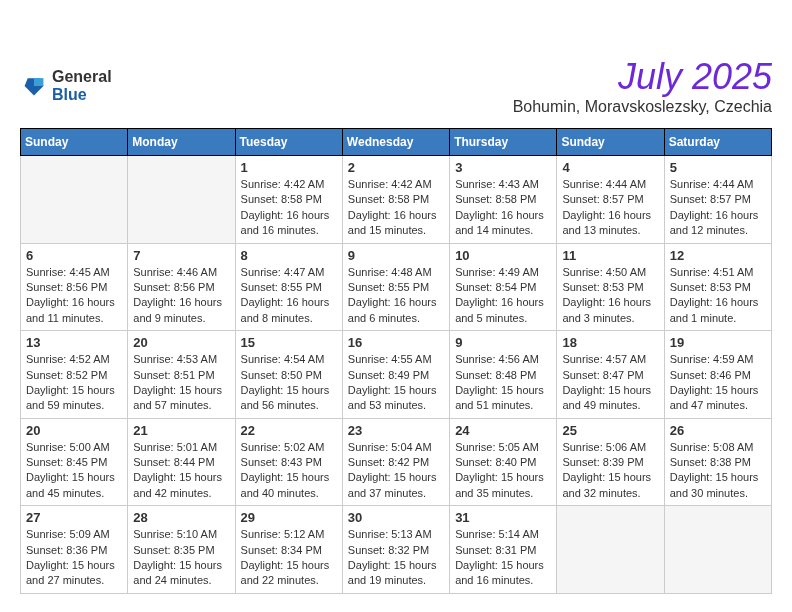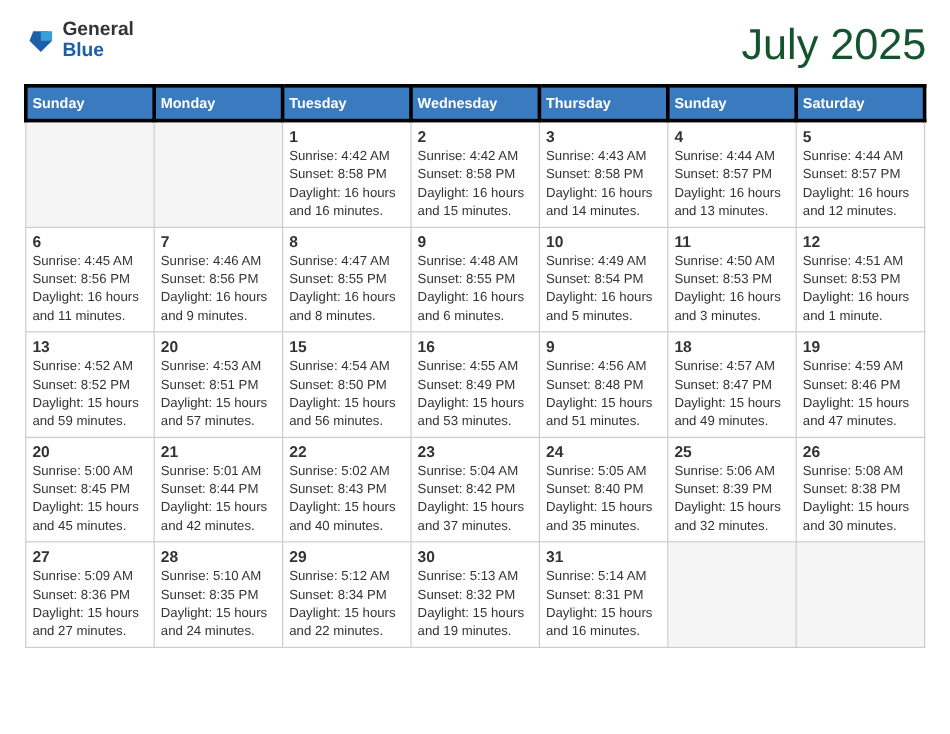--- a/index.html
+++ b/index.html
@@ -6,58 +6,60 @@
     body {
       font-family: Arial, sans-serif;
       background: #fff;
       width: 792px;
       min-height: 612px;
       padding: 16px 20px;
     }
     .header-area {
       display: flex;
       justify-content: space-between;
-      align-items: flex-start;
+      align-items: center;
       margin-bottom: 12px;
+      margin-top: 40px;
     }
     .logo {
       display: flex;
       align-items: center;
       gap: 4px;
     }
     .logo-icon {
       width: 28px;
       height: 22px;
       position: relative;
     }
     .title-area {
       text-align: right;
     }
     .month-title {
       font-size: 36px;
-      color: #14532d;
+      color: #6d28d9;
       font-weight: normal;
+      font-style: italic;
     }
     .location-title {
       font-size: 16px;
       color: #333;
     }
     table {
       width: 100%;
       border-collapse: collapse;
       table-layout: fixed;
     }
     th {
       background-color: #3a7abf;
       color: white;
       font-size: 12px;
       font-weight: bold;
       padding: 6px 4px;
       text-align: left;
-      border: 3px solid #000000;
+      border: 1px solid #000000;
     }
     td {
       border: 1px solid #ccc;
       vertical-align: top;
       padding: 4px 5px;
       font-size: 10px;
       color: #333;
       height: 80px;
       background: #fff;
     }
@@ -86,20 +88,21 @@
       <polygon points="8,4 24,4 28,14 16,26 4,14" fill="#1a5fa8"></polygon>
       <polygon points="16,4 28,4 28,14 16,14" fill="#3a9fd8"></polygon>
     </svg>
     <div>
       <span style="font-size:16px;font-weight:bold;color:#333;display:block;line-height:1.1;">General</span>
       <span style="font-size:16px;font-weight:bold;color:#1a5fa8;display:block;line-height:1.1;">Blue</span>
     </div>
   </div>
   <div class="title-area">
     <div class="month-title">July 2025</div>
+    <div class="location-title">Bohumin, Moravskoslezsky, Czechia</div>
   </div>
 </div>
 
 <table>
   <thead>
     <tr>
     <th>Sunday</th>
         <th>Monday</th>
         <th>Tuesday</th>
         <th>Wednesday</th>

